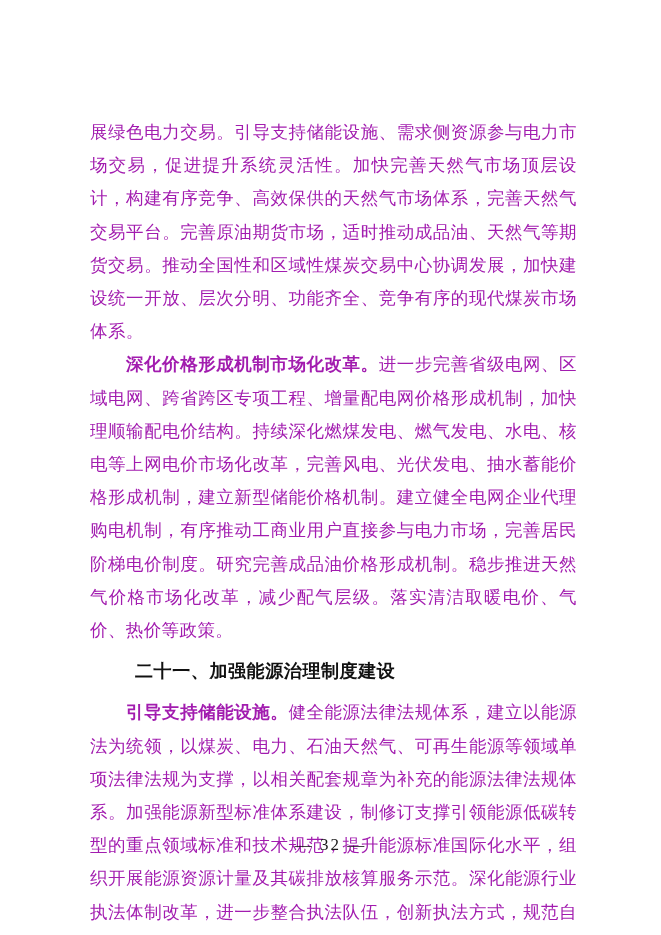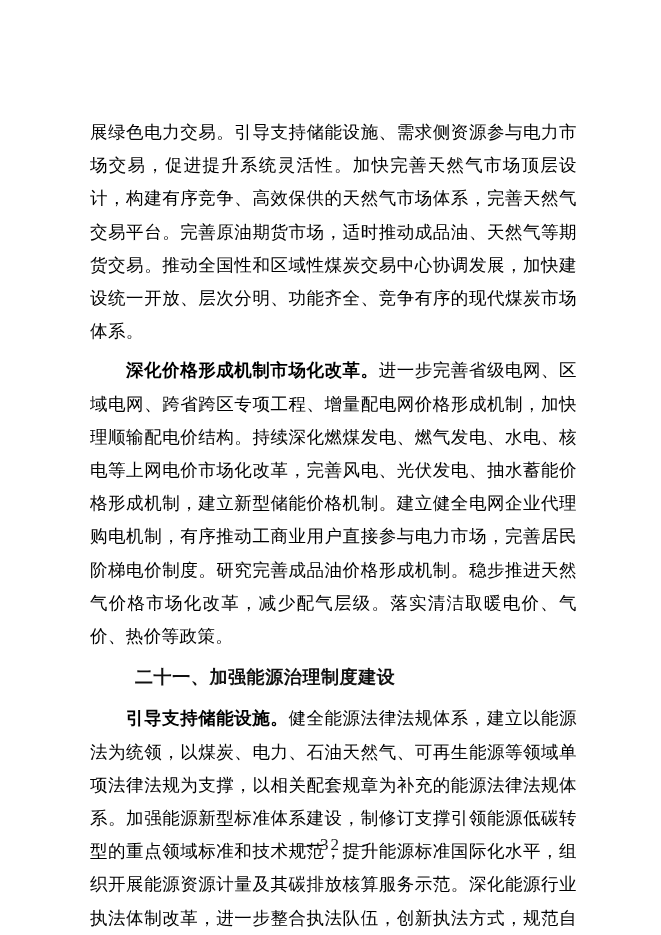--- a/index.html
+++ b/index.html
@@ -26,25 +26,24 @@
     top: 116px;
     width: 487px;
   }
   p.body {
     margin: 0;
     font-size: 17.5px;
     line-height: 33.2px;
     text-align: justify;
     text-justify: inter-character;
     letter-spacing: 0.4px;
-    color: #000000;
+    color: #a21caf;
   }
   p.body.indent {
     text-indent: 36px;
-    margin-top: 6px;
   }
   p.heading {
     margin: 8px;
     font-family: "Liberation Sans", "DejaVu Sans", sans-serif;
     font-weight: bold;
     font-size: 18px;
     line-height: 33.2px;
     text-indent: 37px;
     letter-spacing: 0.6px;
     color: #111111;

